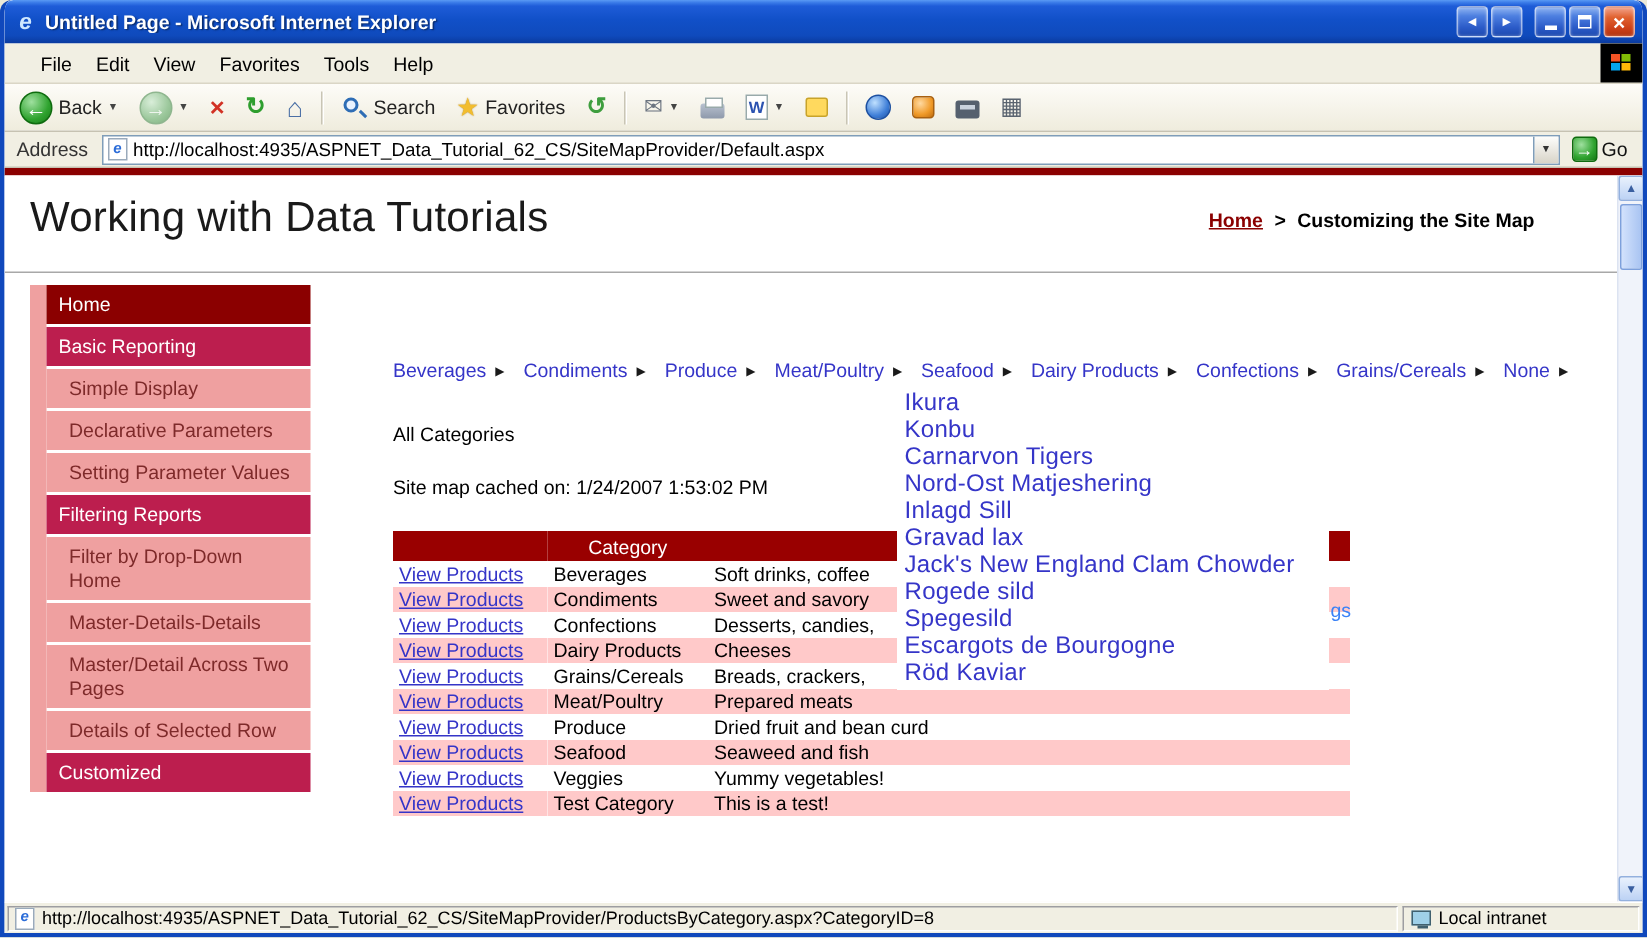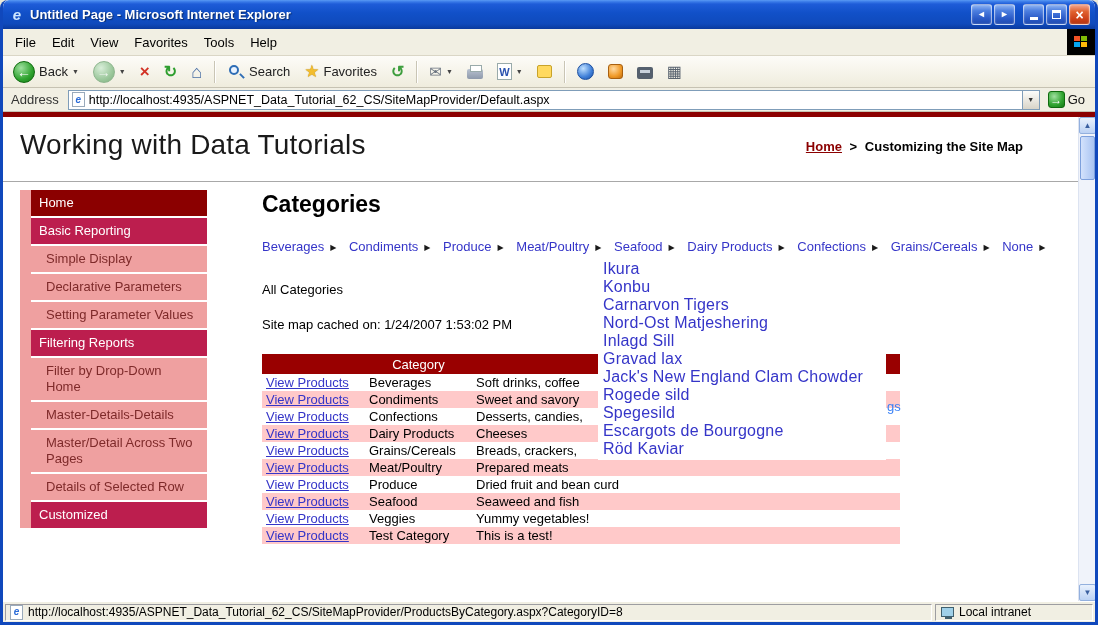--- a/index.html
+++ b/index.html
@@ -19,21 +19,21 @@
   .tb-title{color:#fff;font-weight:bold;font-size:13px;margin-left:4px;text-shadow:1px 1px 1px #0A2A66;flex:1;white-space:nowrap;overflow:hidden}
   .tb-buttons{display:flex;align-items:center;gap:2px}
   .tbtn{width:21px;height:21px;border-radius:3px;border:1px solid #ffffff90;display:flex;align-items:center;justify-content:center;
         color:#fff;font-size:9px;line-height:1;
         background:linear-gradient(180deg,#8FB4F2 0%,#4D7FE0 30%,#2B5BC8 70%,#1E4AB0 100%);box-shadow:inset 0 0 2px #ffffff60}
   .tbtn.gap{margin-right:6px}
   .tbtn.red{background:linear-gradient(180deg,#F2A38B 0%,#E0612F 35%,#CC3F17 75%,#B23410 100%);font-size:14px;font-weight:bold}
   .glyph-min{width:8px;height:3px;background:#fff;align-self:flex-end;margin:0 auto 4px auto}
   .glyph-max{width:9px;height:9px;border:1px solid #fff;border-top:3px solid #fff}
   
-  .menubar{height:40px;flex:0 0 26px;background:var(--chrome);display:flex;align-items:center;border-bottom:1px solid #DAD6C6;padding-left:4px}
+  .menubar{height:40px;flex:0 0 26px;background:var(--chrome);display:flex;align-items:center;border-bottom:1px solid #DAD6C6;padding-left:16px}
   .menu-item{font-size:13px;color:#000;padding:4px 8px;cursor:default}
   .menubar-logo{margin-left:auto;width:28px;height:26px;background:#000;display:flex;align-items:center;justify-content:center}
   .winlogo{width:14px;height:12px;display:grid;grid-template-columns:6px 6px;grid-template-rows:5px 5px;gap:1px}
   .winlogo i{display:block}
   .winlogo .r{background:#F35325}.winlogo .g{background:#81BC06}.winlogo .b{background:#05A6F0}.winlogo .y{background:#FFBA08}
   
   .toolbar{height:32px;flex:0 0 32px;background:linear-gradient(180deg,#FDFCF8,#EFECDD);display:flex;align-items:center;
            border-bottom:1px solid #C6C2B2;padding:0 4px;gap:2px}
   .tool{display:flex;align-items:center;gap:4px;padding:2px 5px;border:1px solid transparent;border-radius:2px}
   .tool-label{font-size:13px;color:#222}
@@ -264,21 +264,20 @@
         <div class="side-item sub">Setting Parameter Values</div>
         <div class="side-item mid">Filtering Reports</div>
         <div class="side-item sub">Filter by Drop-Down Home</div>
         <div class="side-item sub">Master-Details-Details</div>
         <div class="side-item sub">Master/Detail Across Two Pages</div>
         <div class="side-item sub">Details of Selected Row</div>
         <div class="side-item mid">Customized</div>
       </div>
     </div>
 
-    <h2 class="cat-heading">Categories</h2>
 
     <div class="menustrip">
       <span class="mi"><a>Beverages</a><span class="arr">▶</span></span>
       <span class="mi"><a>Condiments</a><span class="arr">▶</span></span>
       <span class="mi"><a>Produce</a><span class="arr">▶</span></span>
       <span class="mi"><a>Meat/Poultry</a><span class="arr">▶</span></span>
       <span class="mi"><a>Seafood</a><span class="arr">▶</span></span>
       <span class="mi"><a>Dairy Products</a><span class="arr">▶</span></span>
       <span class="mi"><a>Confections</a><span class="arr">▶</span></span>
       <span class="mi"><a>Grains/Cereals</a><span class="arr">▶</span></span>

